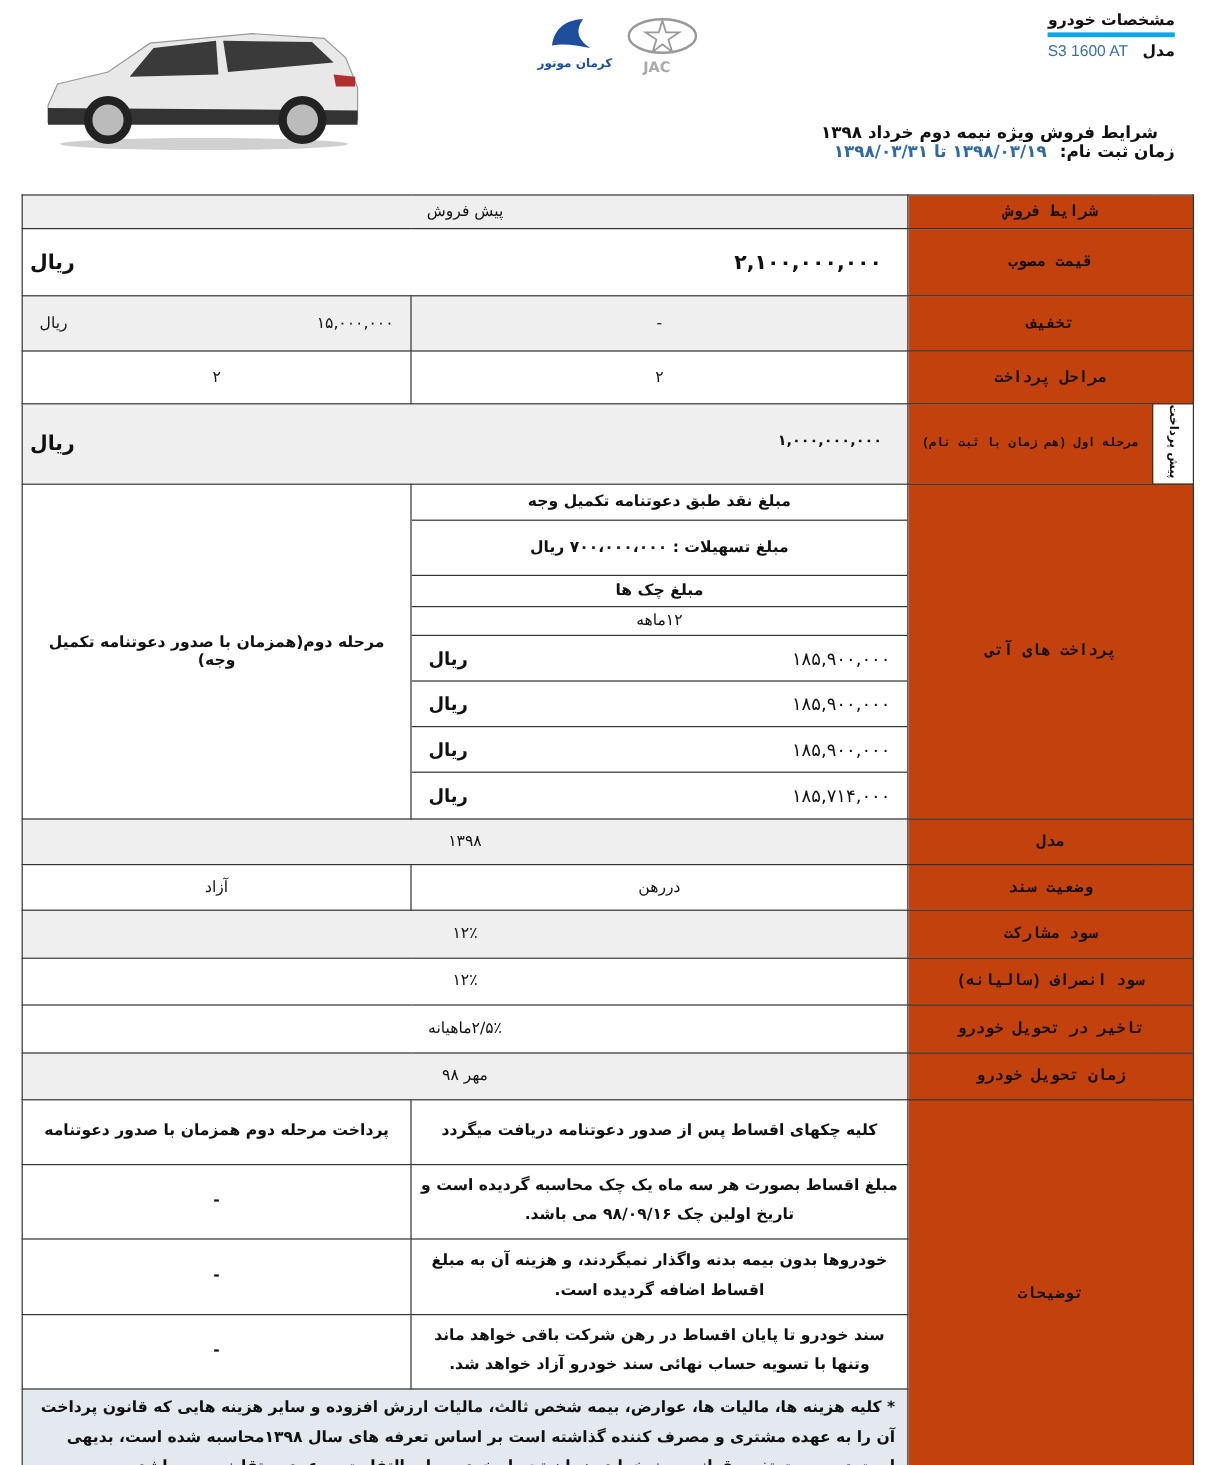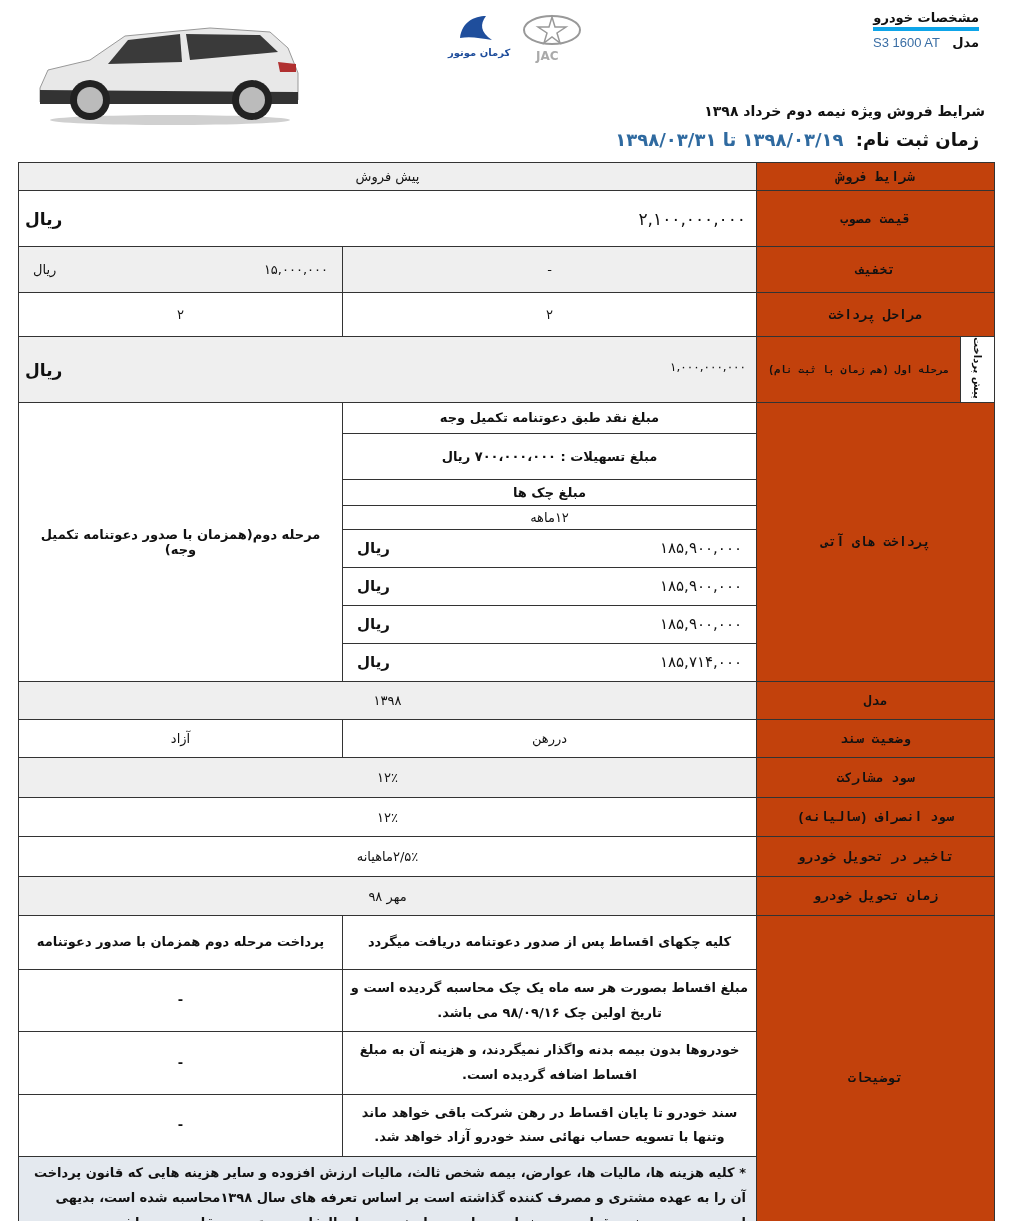--- a/index.html
+++ b/index.html
@@ -14,38 +14,38 @@
   }
   .logos { position: absolute; left: 440px; top: 10px; width: 150px; height: 55px; text-align: right; }
   .spec-title {
     position: absolute; right: 34px; top: 10px; font-size: 13px; font-weight: bold;
     border-bottom: 4px solid #0ea5e9; padding-bottom: 2px; direction: rtl;
   }
   .model-line { position: absolute; right: 34px; top: 35px; direction: rtl; font-size: 13px; }
   .model-line .lbl { font-weight: bold; }
   .model-line .val { color: #3a6ea5; font-family: "Liberation Sans", sans-serif; margin-right: 8px; font-size: 13px; }
   .sale-title {
-    position: absolute; right: 28px; top: 103px; direction: rtl; font-size: 14px; font-weight: bold;
-  }
-  .reg-line { position: absolute; right: 34px; top: 129px; direction: rtl; font-size: 18px; font-weight: bold; }
+    position: absolute; right: 48px; top: 103px; direction: rtl; font-size: 14px; font-weight: bold;
+  }
+  .reg-line { position: absolute; right: 34px; top: 119px; direction: rtl; font-size: 14px; font-weight: bold; }
   .reg-line .dates { color: #2f6aa0; margin-right: 6px; }
 
   table.main {
     position: absolute; left: 18px; top: 162px; width: 976px;
     border-collapse: collapse; direction: rtl; table-layout: fixed;
   }
   table.main td {
     border: 1.5px solid #333; text-align: center; vertical-align: middle;
     font-size: 13px; padding: 2px 6px;
   }
   td.label { background: #c2410c; font-weight: bold; font-family: Liberation Mono, monospace; }
   td.gray { background: #efefef; }
   td.white { background: #ffffff; }
   .price-row td { height: 56px; }
-  .big-num { font-weight: normal; font-size: 17px; float: right; margin-right: 4px; }
+  .big-num { font-weight: bold; font-size: 17px; float: right; margin-right: 15px; }
   .big-unit { font-weight: bold; font-size: 17px; float: left; }
   .sub-cell { display: flex; justify-content: space-between; align-items: center; padding: 0 8px; }
   .vertical {
     writing-mode: vertical-rl; font-size: 10px; font-weight: bold; margin: auto;
   }
   .inner-table { width: 100%; border-collapse: collapse; }
   .note-cell { font-size: 12.5px; font-weight: bold; line-height: 1.9; padding: 6px 4px !important; }
   .footnote {
     background: #e4e9ef !important; font-size: 10.5px; font-weight: bold; text-align: right !important;
     line-height: 1.9; padding: 4px 10px !important;

